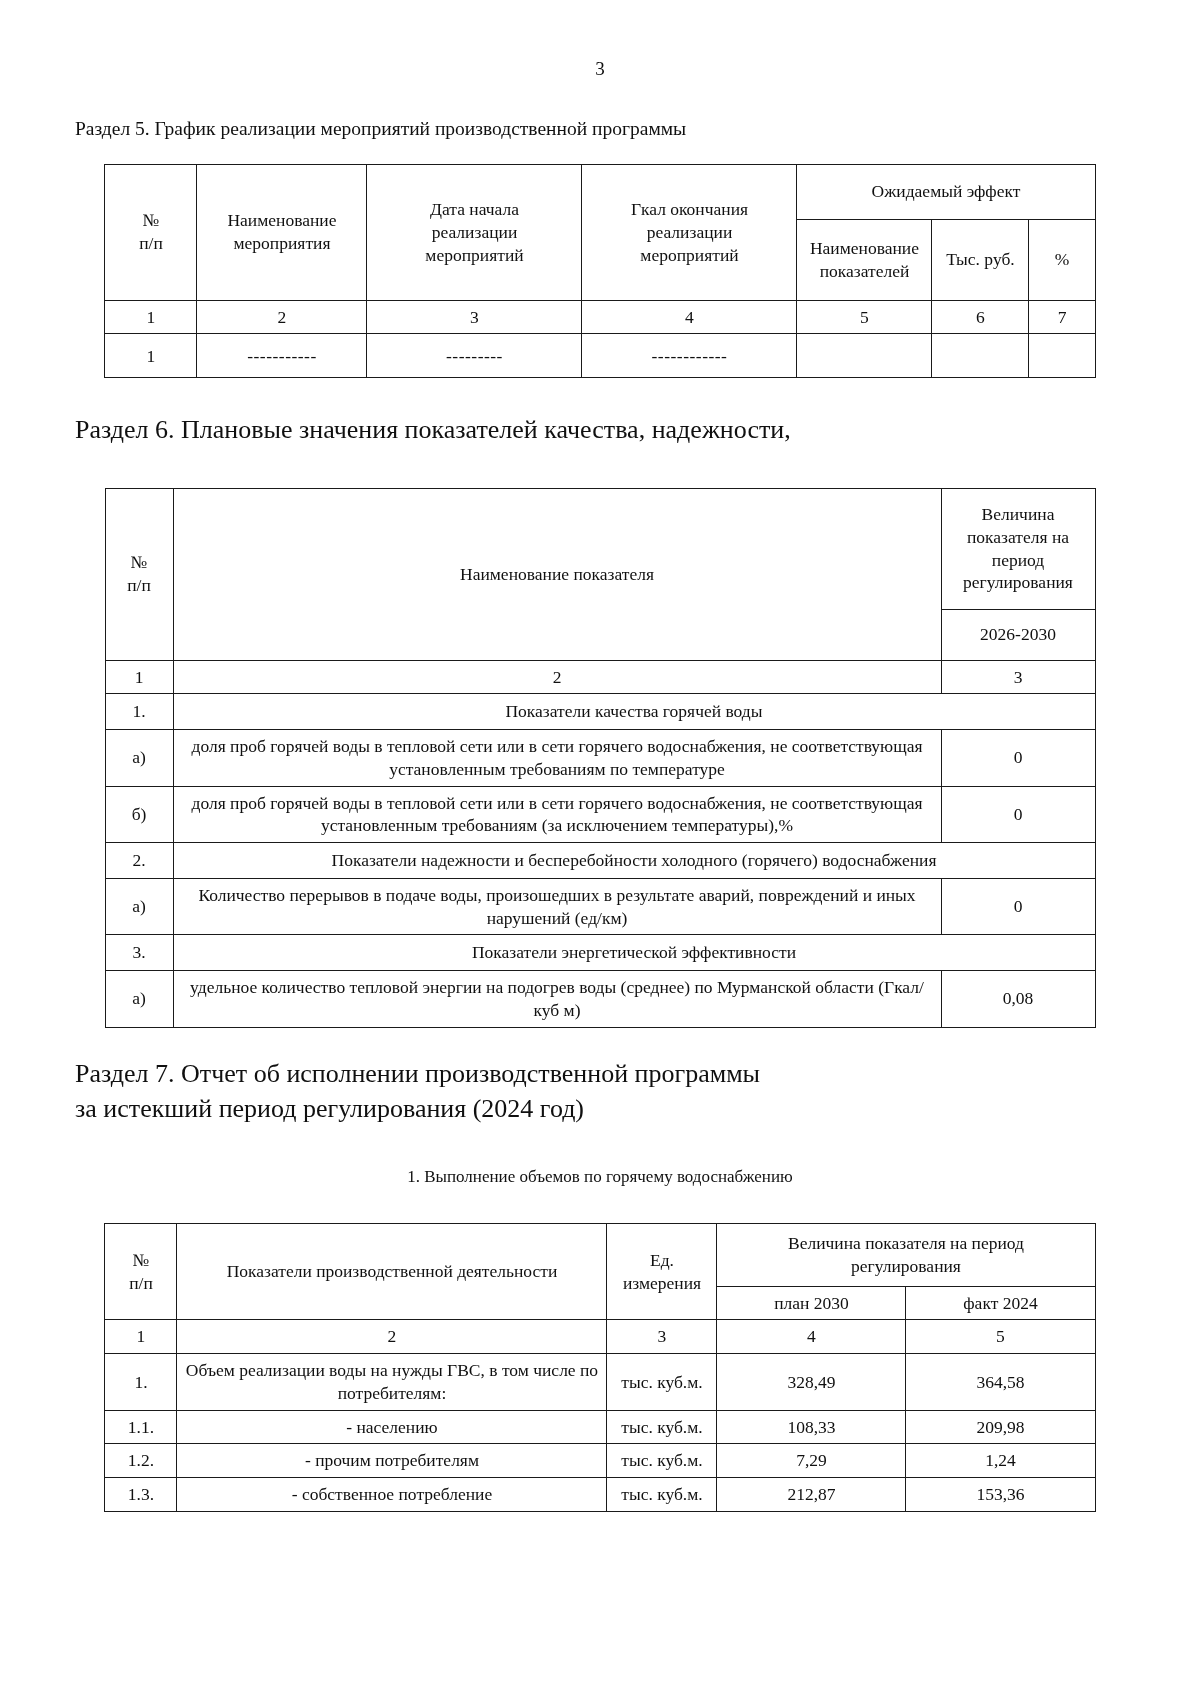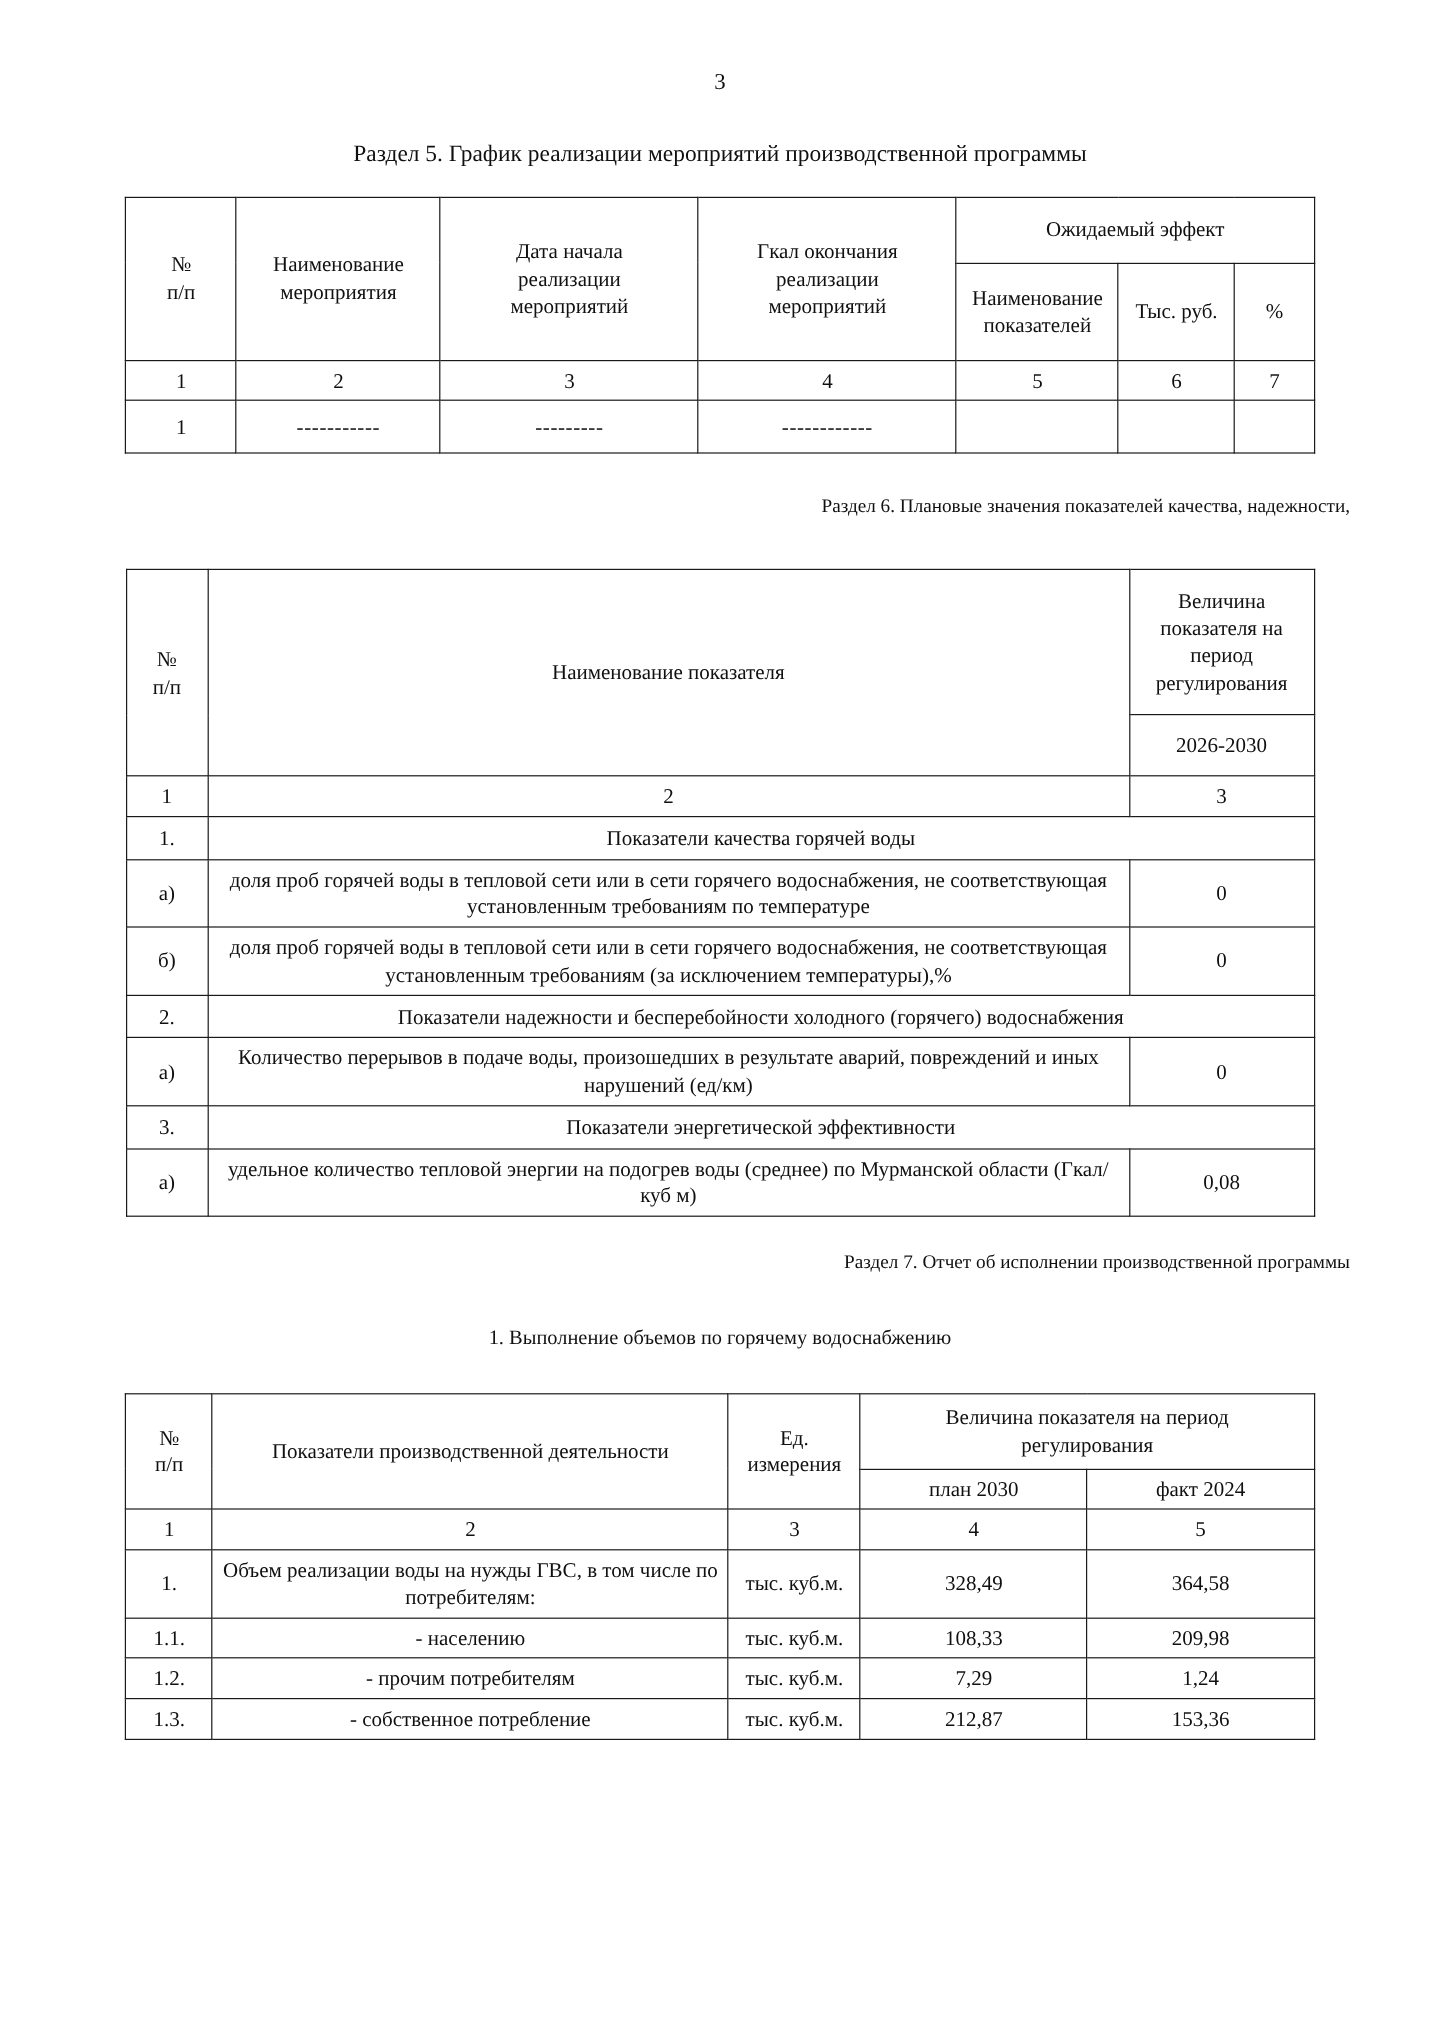--- a/index.html
+++ b/index.html
@@ -23,21 +23,20 @@
     box-sizing: border-box;
     padding: 0 75px;
   }
   .page-number {
     text-align: center;
     font-size: 19px;
     padding-top: 58px;
     letter-spacing: 0.2px;
   }
   .section-title {
-    text-align: center;
     font-size: 19.5px;
     line-height: 1.32;
     margin: 0;
   }
   .section-title.s5 { margin-top: 36px; }
   .spacer-12 { height: 12px; }
   .spacer-22 { height: 22px; }
   .spacer-28 { height: 28px; }
   .spacer-34 { height: 34px; }
   .spacer-40 { height: 40px; }
@@ -59,21 +58,21 @@
   }
   .c { text-align: center; }
   .l { text-align: center; }
   .numrow td { padding-top: 3px; padding-bottom: 3px; font-size: 17.5px; }
   .hdr td, .hdr th { text-align: center; }
   .dash { letter-spacing: 0.5px; }
   .cellpad { padding-left: 12px; padding-right: 10px; }
   .tbl2 td { padding-top: 8px; padding-bottom: 8px; }
   .tbl2 .grouprow td { padding-top: 6px; padding-bottom: 6px; }
   .tbl3 td { padding-top: 7px; padding-bottom: 7px; }
-  .title-center-1 { text-align: right; font-size: 16px; line-height: 1.35; }
+  .title-center-1 { text-align: left; font-size: 26px; line-height: 1.35; }
   .title-center-2 { text-align: center; font-size: 17px; line-height: 1.35; }
 </style>
 </head>
 <body>
 
 <div class="page">
 
   <div class="page-number">3</div>
 
   <div class="section-title s5">Раздел 5.  График реализации мероприятий производственной программы</div>
@@ -208,20 +207,21 @@
         <td class="c">а)</td>
         <td class="l cellpad">удельное количество тепловой энергии на подогрев воды (среднее) по Мурманской области (Гкал/куб м)</td>
         <td class="c">0,08</td>
       </tr>
     </tbody>
   </table>
 
   <div class="spacer-28"></div>
 
   <div class="title-center-1">Раздел 7. Отчет об исполнении производственной программы</div>
+  <div class="title-center-1">за истекший период регулирования (2024 год)</div>
 
   <div class="spacer-40"></div>
 
   <div class="title-center-2">1.  Выполнение объемов по горячему водоснабжению</div>
 
   <div class="spacer-34"></div>
 
   <table class="doc tbl3">
     <colgroup>
       <col style="width:72px">

